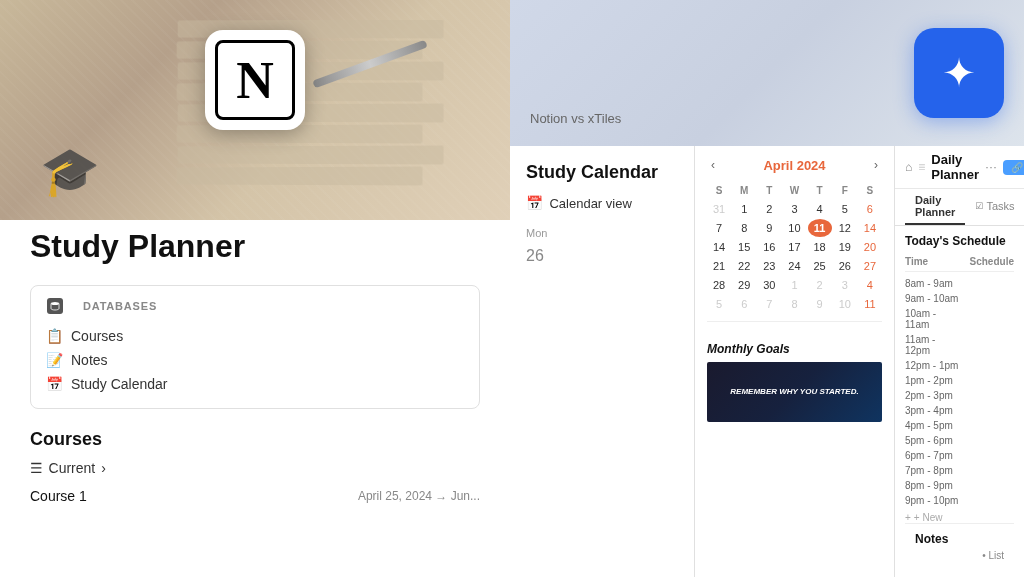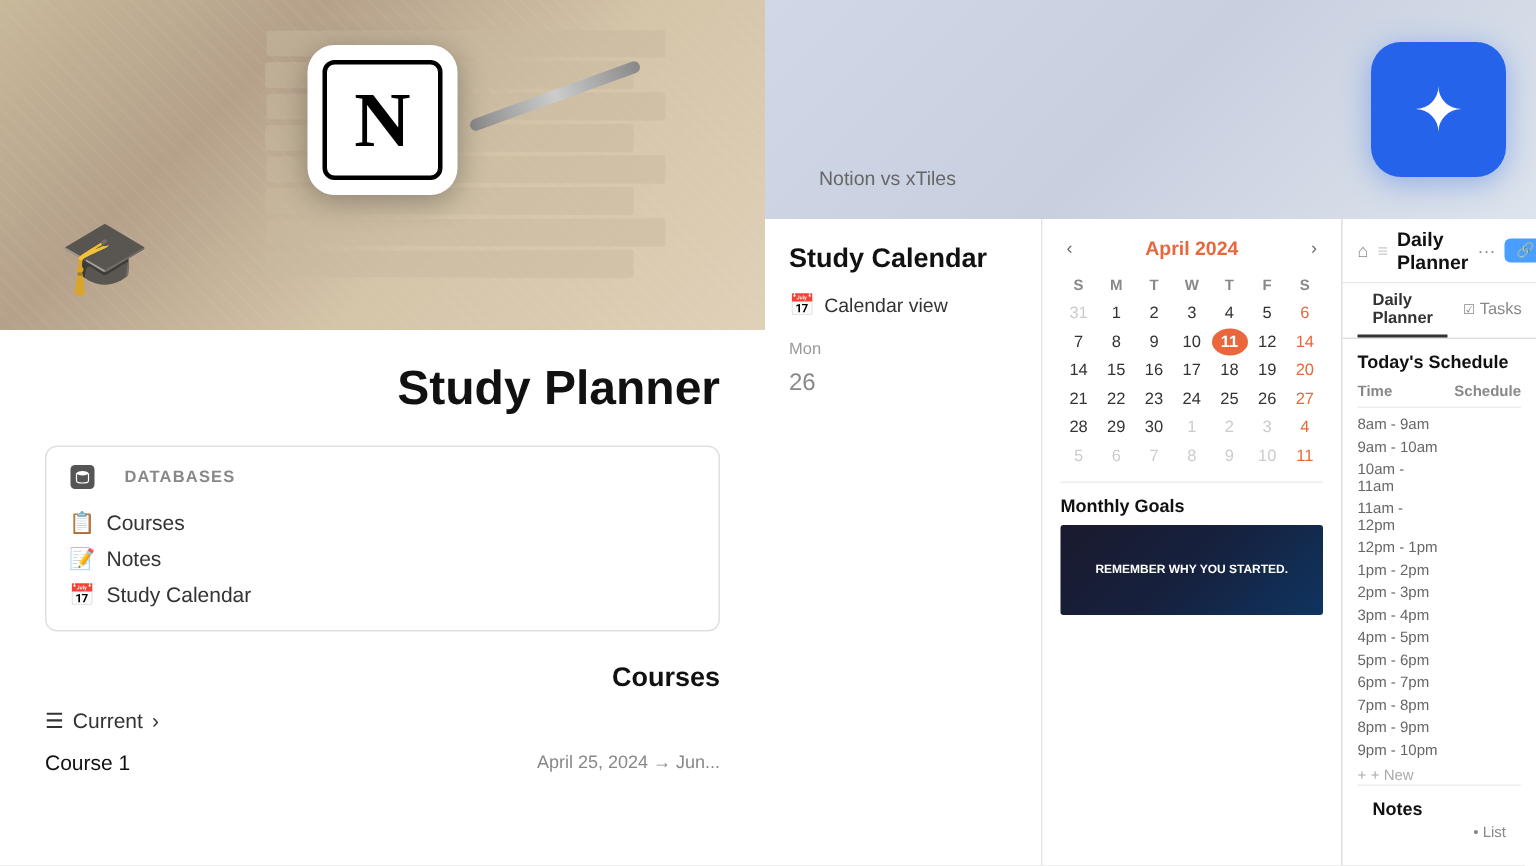--- a/index.html
+++ b/index.html
@@ -86,23 +86,22 @@
       top: 60px;
       right: 80px;
       width: 120px;
       height: 8px;
       background: linear-gradient(90deg, #888, #ccc, #888);
       transform: rotate(-20deg);
       border-radius: 4px;
     }
 
     .left-content {
-      padding: 20px 30px;
-      background: #fff;
-      text-align: right;
+      padding: 8px 30px;
+      background: #fff;
     }
 
     .study-planner-title {
       font-size: 32px;
       font-weight: 700;
       color: #111;
       margin-bottom: 20px;
     }
 
     .databases-section {
@@ -223,21 +222,21 @@
 
     .xtiles-symbol {
       font-size: 40px;
       color: #fff;
       font-weight: 300;
     }
 
     .vs-text {
       position: absolute;
       bottom: 20px;
-      left: 36px;
+      left: 20px;
       font-size: 13px;
       color: #666;
       font-weight: 500;
     }
 
     
     .bottom-right {
       flex: 1;
       display: flex;
     }
@@ -348,21 +347,22 @@
       background: #e8673c;
       color: #fff;
       border-radius: 50%;
       font-weight: 700;
     }
     .mini-cal-cell.weekend { color: #e8673c; }
 
     .monthly-goals-section {
       margin-top: 8px;
       border-top: 1px solid #eee;
-      padding-top: 8px;
+      padding-top: 20px;
+      font-style: italic;
     }
 
     .monthly-goals-title {
       font-size: 12px;
       font-weight: 700;
       color: #111;
       margin-bottom: 6px;
     }
 
     .goals-image {

